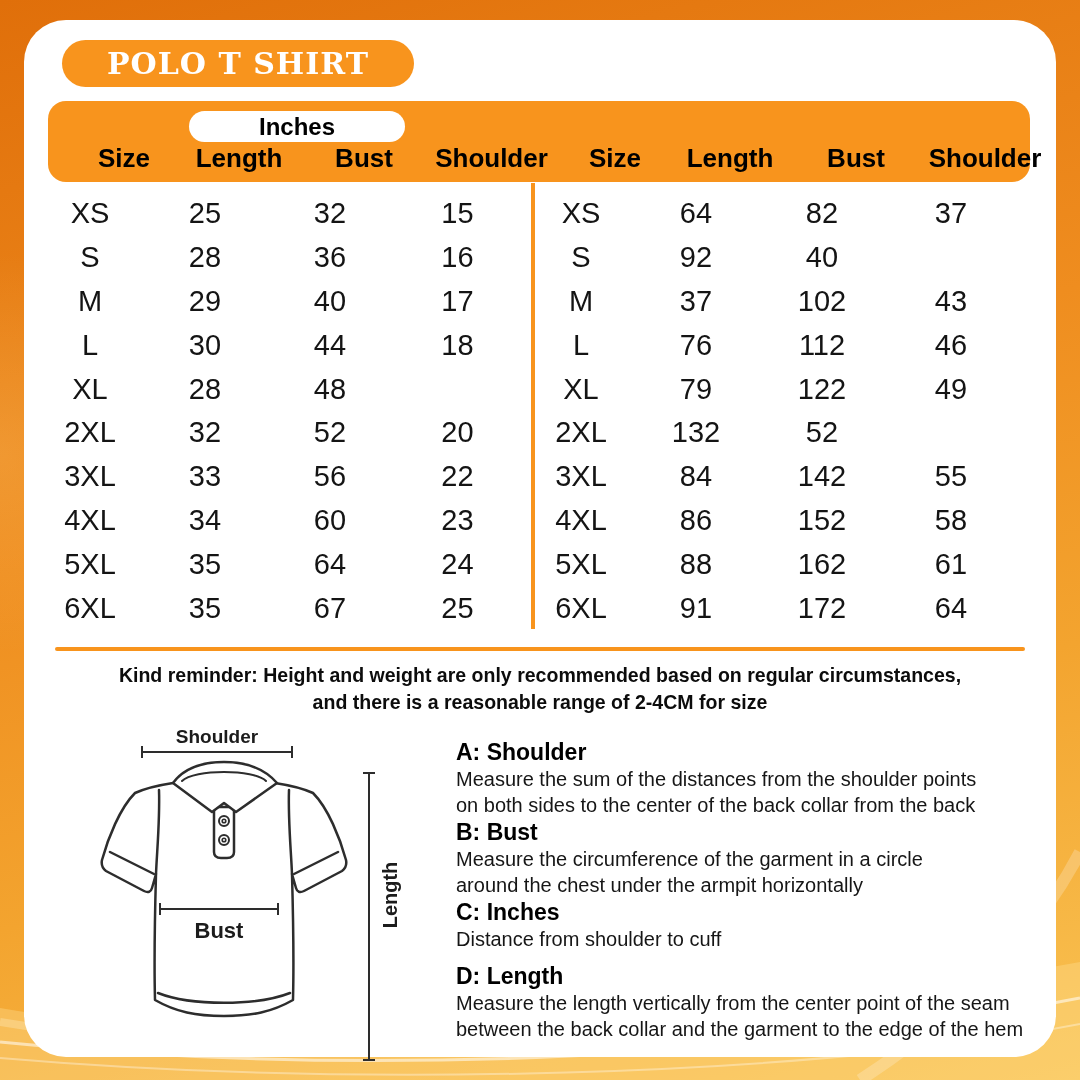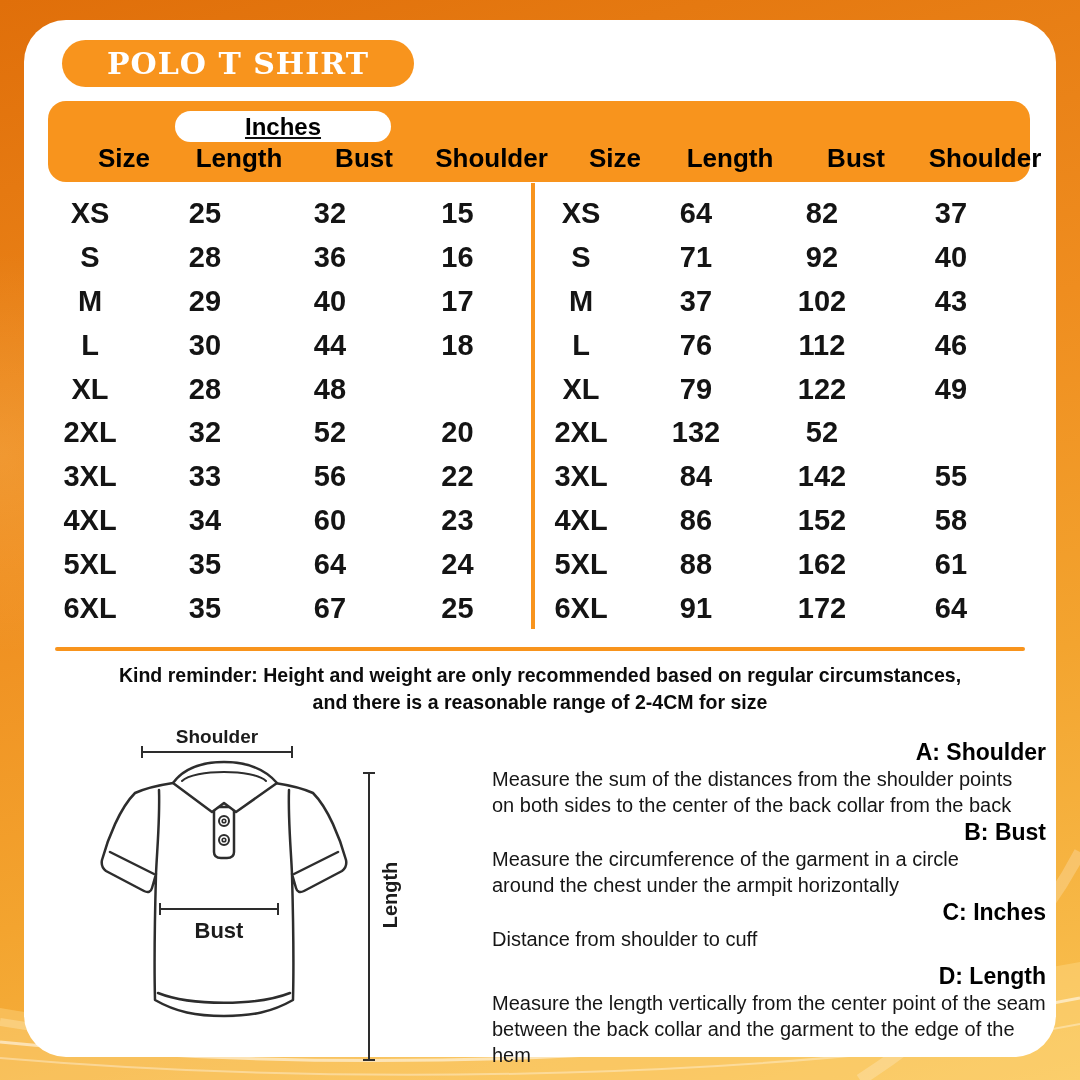--- a/index.html
+++ b/index.html
@@ -22,34 +22,34 @@
   
   .title-pill{position:absolute;left:38px;top:20px;width:352px;height:47px;border-radius:24px;
     background:var(--accent);display:flex;align-items:center;justify-content:center;}
   .title-pill span{font-family:"DejaVu Serif", serif;font-weight:bold;font-size:30px;color:#ffffff;letter-spacing:1px;}
 
   
   .band{position:absolute;left:24px;top:81px;width:982px;height:81px;background:var(--accent);border-radius:18px;}
   .unit-pill{position:absolute;top:10px;height:31px;background:#ffffff;border-radius:17px;
     display:flex;align-items:center;justify-content:center;}
   .unit-pill span{font-weight:bold;font-size:24px;color:#000;}
-  .in-pill{left:127px;width:216px;text-decoration:underline;}
+  .in-pill{left:141px;width:216px;}
   .cm-pill{left:634px;width:228px;}
   .hdr{position:absolute;bottom:8px;font-weight:bold;font-size:26px;color:#000;margin-left:34px;}
   #hdr-in{left:0;width:485px;}
   #hdr-cm{left:494px;width:488px;}
   .grid-in{display:grid;grid-template-columns:84px 146px 104px 151px;}
   .grid-cm{display:grid;grid-template-columns:78px 152px 100px 158px;}
   .cell{text-align:center;}
 
   
   .tbody{position:absolute;top:172px;}
   #body-in{left:24px;width:485px;}
   #body-cm{left:518px;width:488px;}
-  .trow{height:43.8px;align-items:center;font-weight:bold;font-size:29px;color:#141414;}
+  .trow{height:43.8px;align-items:center;font-weight:normal;font-size:29px;color:#141414;}
 
   .vdivider{position:absolute;left:507px;top:163px;width:4px;height:446px;background:var(--accent);}
   .hdivider{position:absolute;left:31px;top:627px;width:970px;height:4px;background:var(--accent);border-radius:2px;}
 
   
   .reminder{position:absolute;left:0;top:641px;width:100%;text-align:center;font-weight:bold;
     font-size:21px;line-height:27px;color:#0c0c0c;transform:scaleX(0.93);}
 
   
   .shirt{position:absolute;left:72px;top:740px;width:256px;height:282px;}
@@ -62,22 +62,22 @@
   .shoulder-line{left:117px;top:726px;width:152px;}
   .bust-line{left:135px;top:883px;width:120px;}
   .vline{position:absolute;width:12px;border-top:2px solid var(--line);border-bottom:2px solid var(--line);}
   .vline::after{content:"";position:absolute;top:0;bottom:0;left:5px;width:2px;background:var(--line);}
   .length-line{left:339px;top:752px;height:289px;}
 
   
   .measures{position:absolute;left:432px;top:718px;width:590px;}
   .m-item{margin-bottom:0;}
   .m-item.gap{margin-bottom:10px;}
-  .m-head{font-size:23px;font-weight:bold;line-height:28px;color:#000;text-align:right;}
-  .m-desc{font-size:20px;line-height:26px;color:#161616;white-space:pre-line;margin-left:36px;}
+  .m-head{font-size:23px;font-weight:bold;line-height:28px;color:#000;}
+  .m-desc{font-size:20px;line-height:26px;color:#161616;white-space:pre-line;}
 </style>
 </head>
 <body>
 
 <div class="stage">
 
   <svg class="waves" viewBox="0 0 1080 1080" preserveAspectRatio="none">
     <path d="M0,1008 C260,1052 620,1046 1080,962 L1080,1080 L0,1080 Z" fill="rgba(255,226,152,0.35)"></path>
     <path d="M0,1042 C330,1076 740,1064 1080,998" stroke="rgba(255,255,255,0.55)" stroke-width="3" fill="none"></path>
     <path d="M0,1058 C350,1088 800,1078 1080,1024" stroke="rgba(255,255,255,0.35)" stroke-width="2" fill="none"></path>
@@ -172,21 +172,20 @@
       </div>
     <div class="tbody" id="body-cm">
         <div class="trow grid-cm">
           <div class="cell">XS</div>
           <div class="cell">64</div>
           <div class="cell">82</div>
           <div class="cell">37</div>
         </div>
         <div class="trow grid-cm">
           <div class="cell">S</div>
-          <div class="cell">71</div>
           <div class="cell">92</div>
           <div class="cell">40</div>
         </div>
         <div class="trow grid-cm">
           <div class="cell">M</div>
           <div class="cell">37</div>
           <div class="cell">102</div>
           <div class="cell">43</div>
         </div>
         <div class="trow grid-cm">

